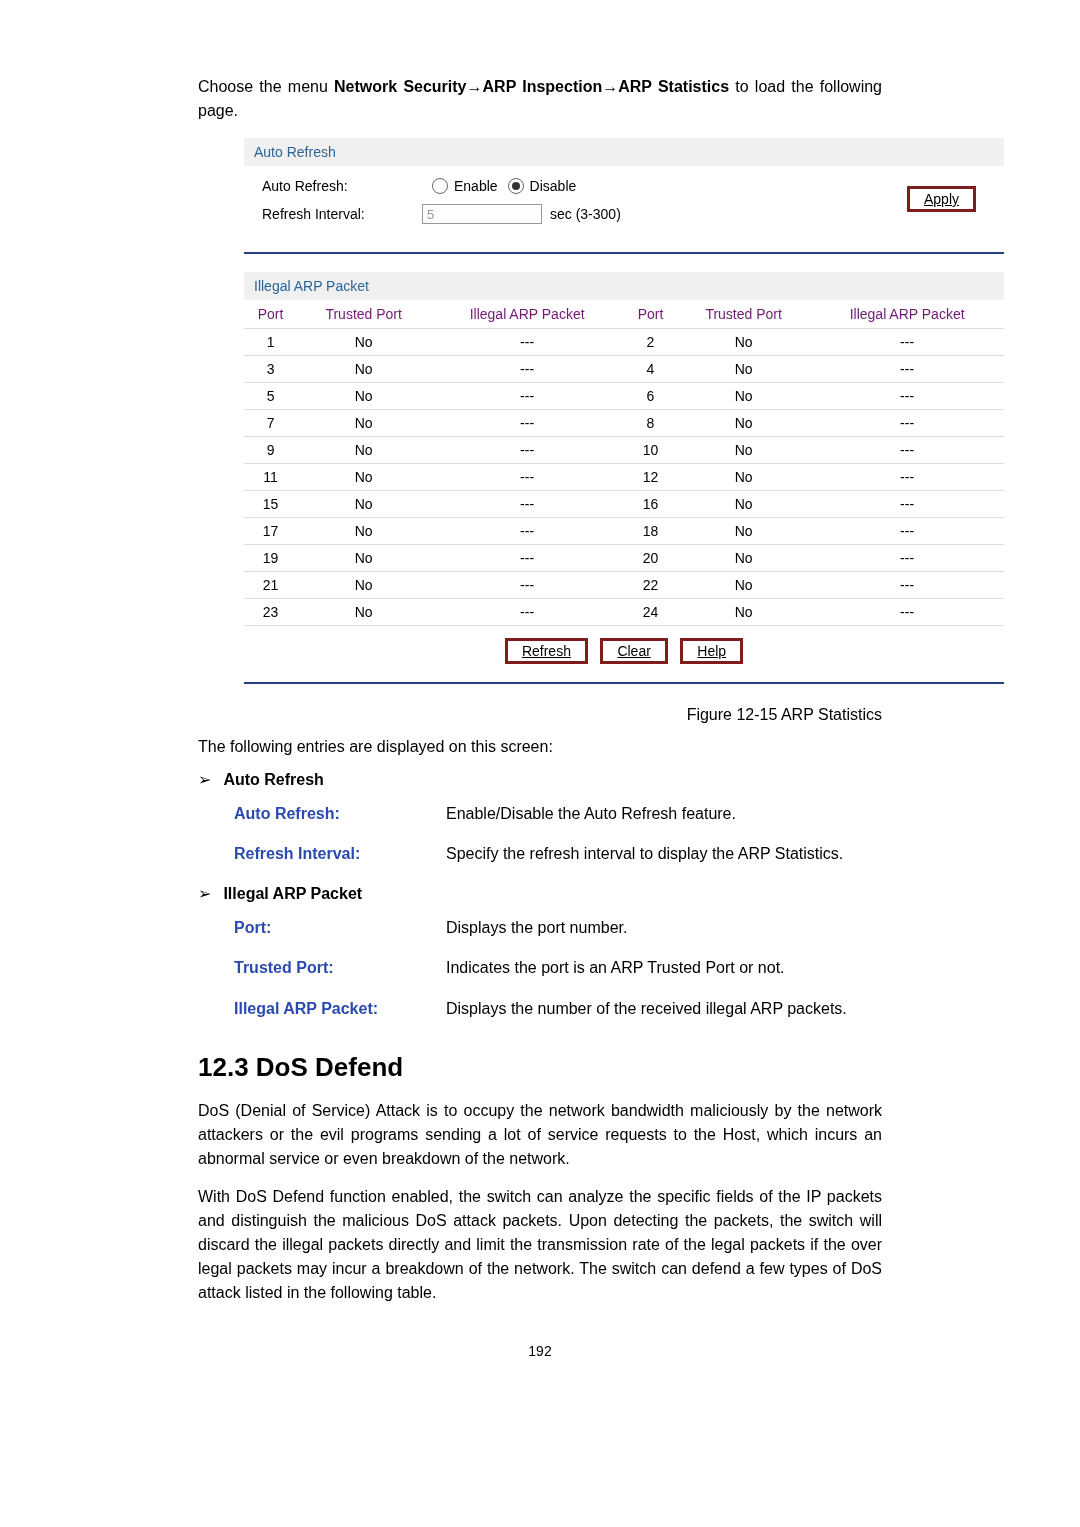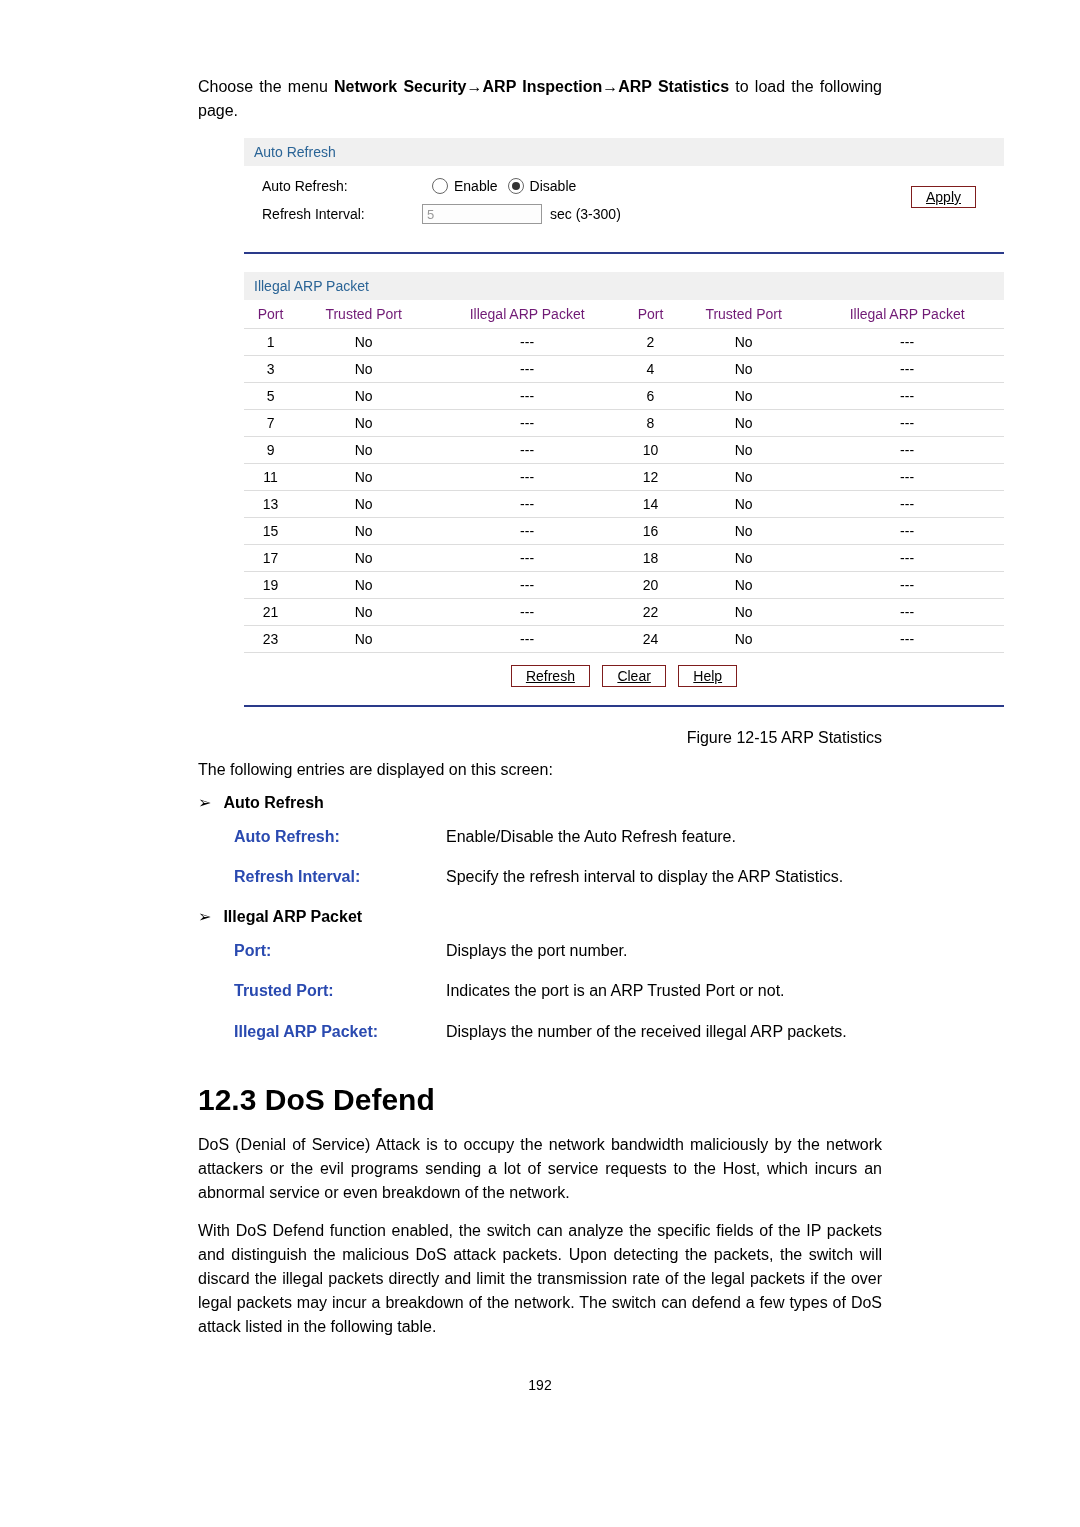--- a/index.html
+++ b/index.html
@@ -69,21 +69,21 @@
     border: 1px solid #999;
     background: #fdfdfd;
     font-size: 13px;
     padding: 1px 4px;
     color: #999;
     box-sizing: border-box;
     margin-right: 8px;
   }
   .btn {
     display: inline-block;
-    border: 1px solid #7f1d1d;
+    border: 3px solid #7f1d1d;
     padding: 2px 14px;
     font-size: 14px;
     background: #fff;
     cursor: pointer;
     text-align: center;
     text-decoration: underline;
   }
   .apply-btn {
     position: absolute;
     right: 28px;
@@ -141,23 +141,23 @@
     margin: 10px 0 10px 36px;
     line-height: 1.9;
   }
   .def-row .term {
     width: 212px;
     color: #2a4ab0;
     font-weight: bold;
     flex-shrink:0;
   }
   .h2 {
-    font-size: 30px;
+    font-size: 26px;
     font-weight: bold;
-    margin: 36px 0 16px 0;
+    margin: 28px 0 16px 0;
   }
   .para {
     text-align: justify;
     line-height: 1.5;
     margin-bottom: 14px;
   }
   .page-num {
     text-align: center;
     font-size: 14px;
     margin-top: 38px;
@@ -248,28 +248,20 @@
           </tr>
           <tr>
             <td>11</td>
             <td>No</td>
             <td>---</td>
             <td>12</td>
             <td>No</td>
             <td>---</td>
           </tr>
           <tr>
-            <td>13</td>
-            <td>No</td>
-            <td>---</td>
-            <td>14</td>
-            <td>No</td>
-            <td>---</td>
-          </tr>
-          <tr>
             <td>15</td>
             <td>No</td>
             <td>---</td>
             <td>16</td>
             <td>No</td>
             <td>---</td>
           </tr>
           <tr>
             <td>17</td>
             <td>No</td>

